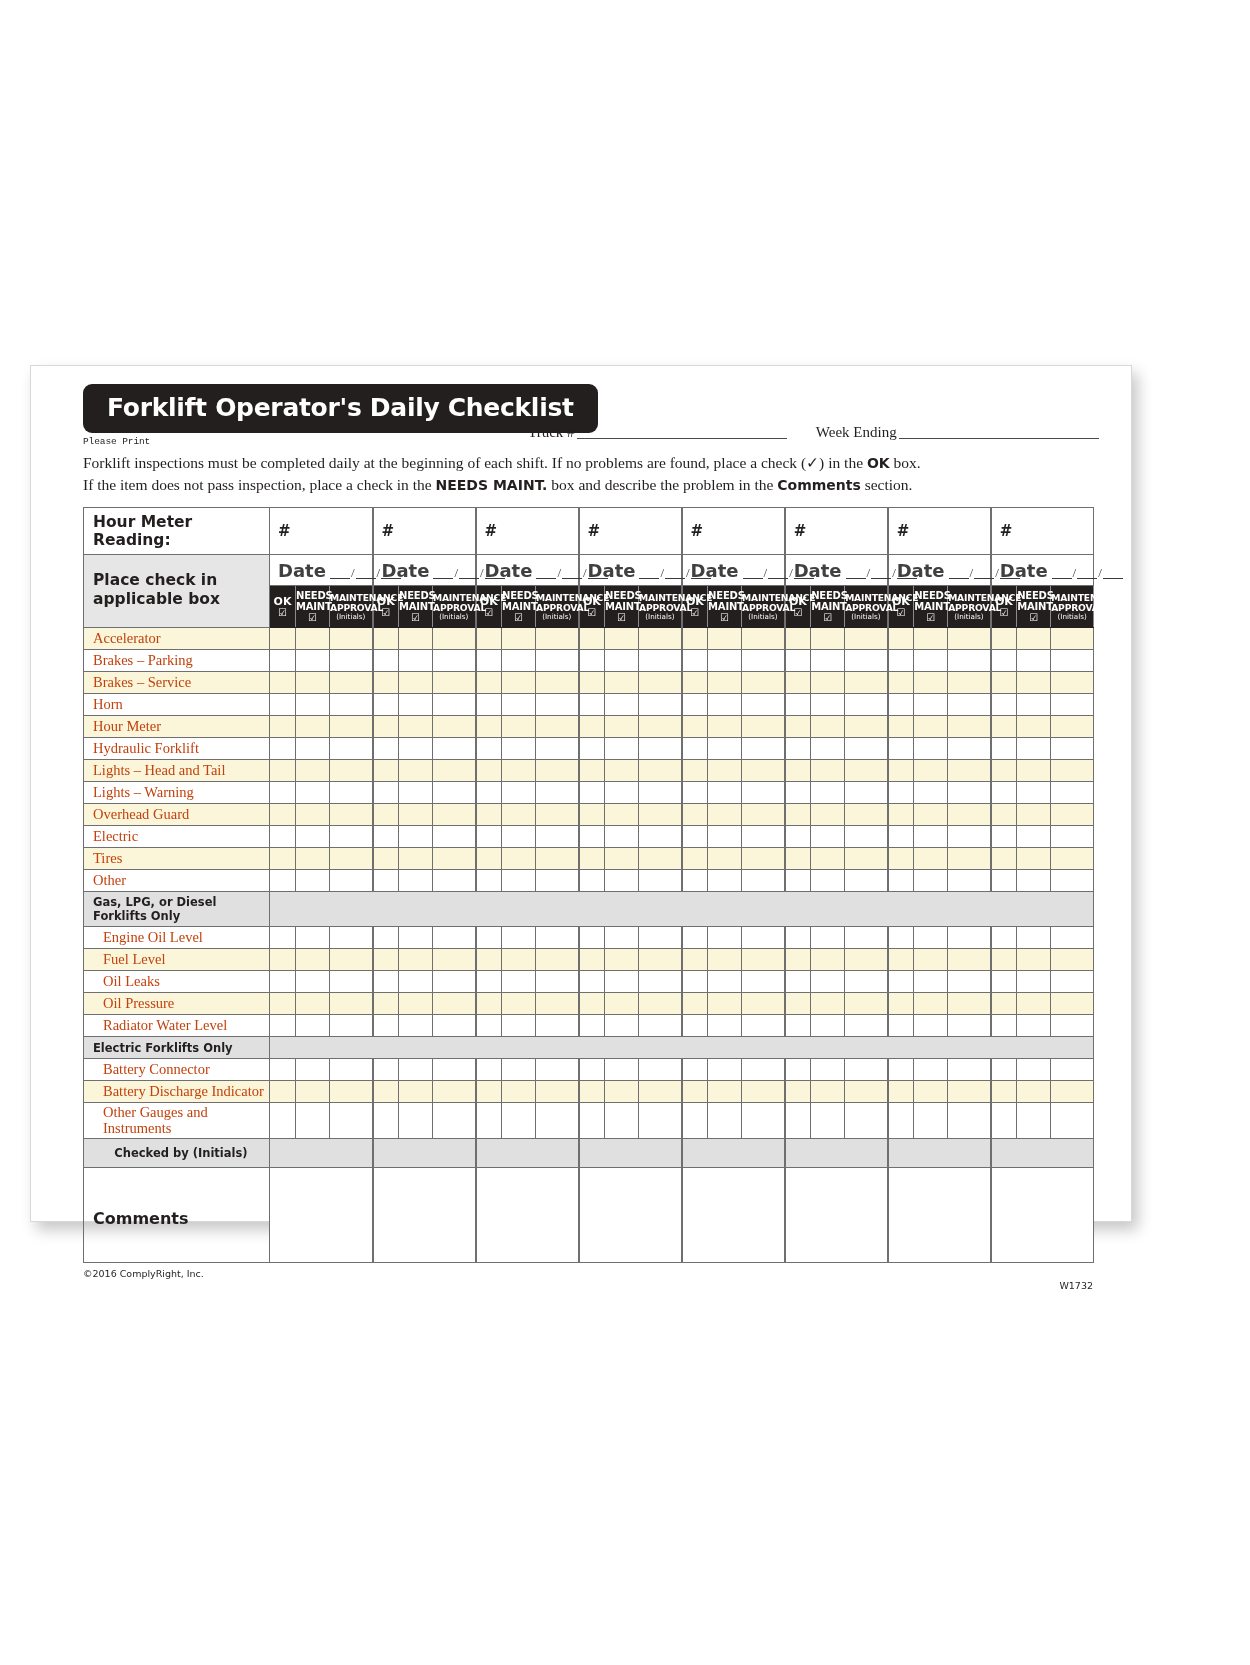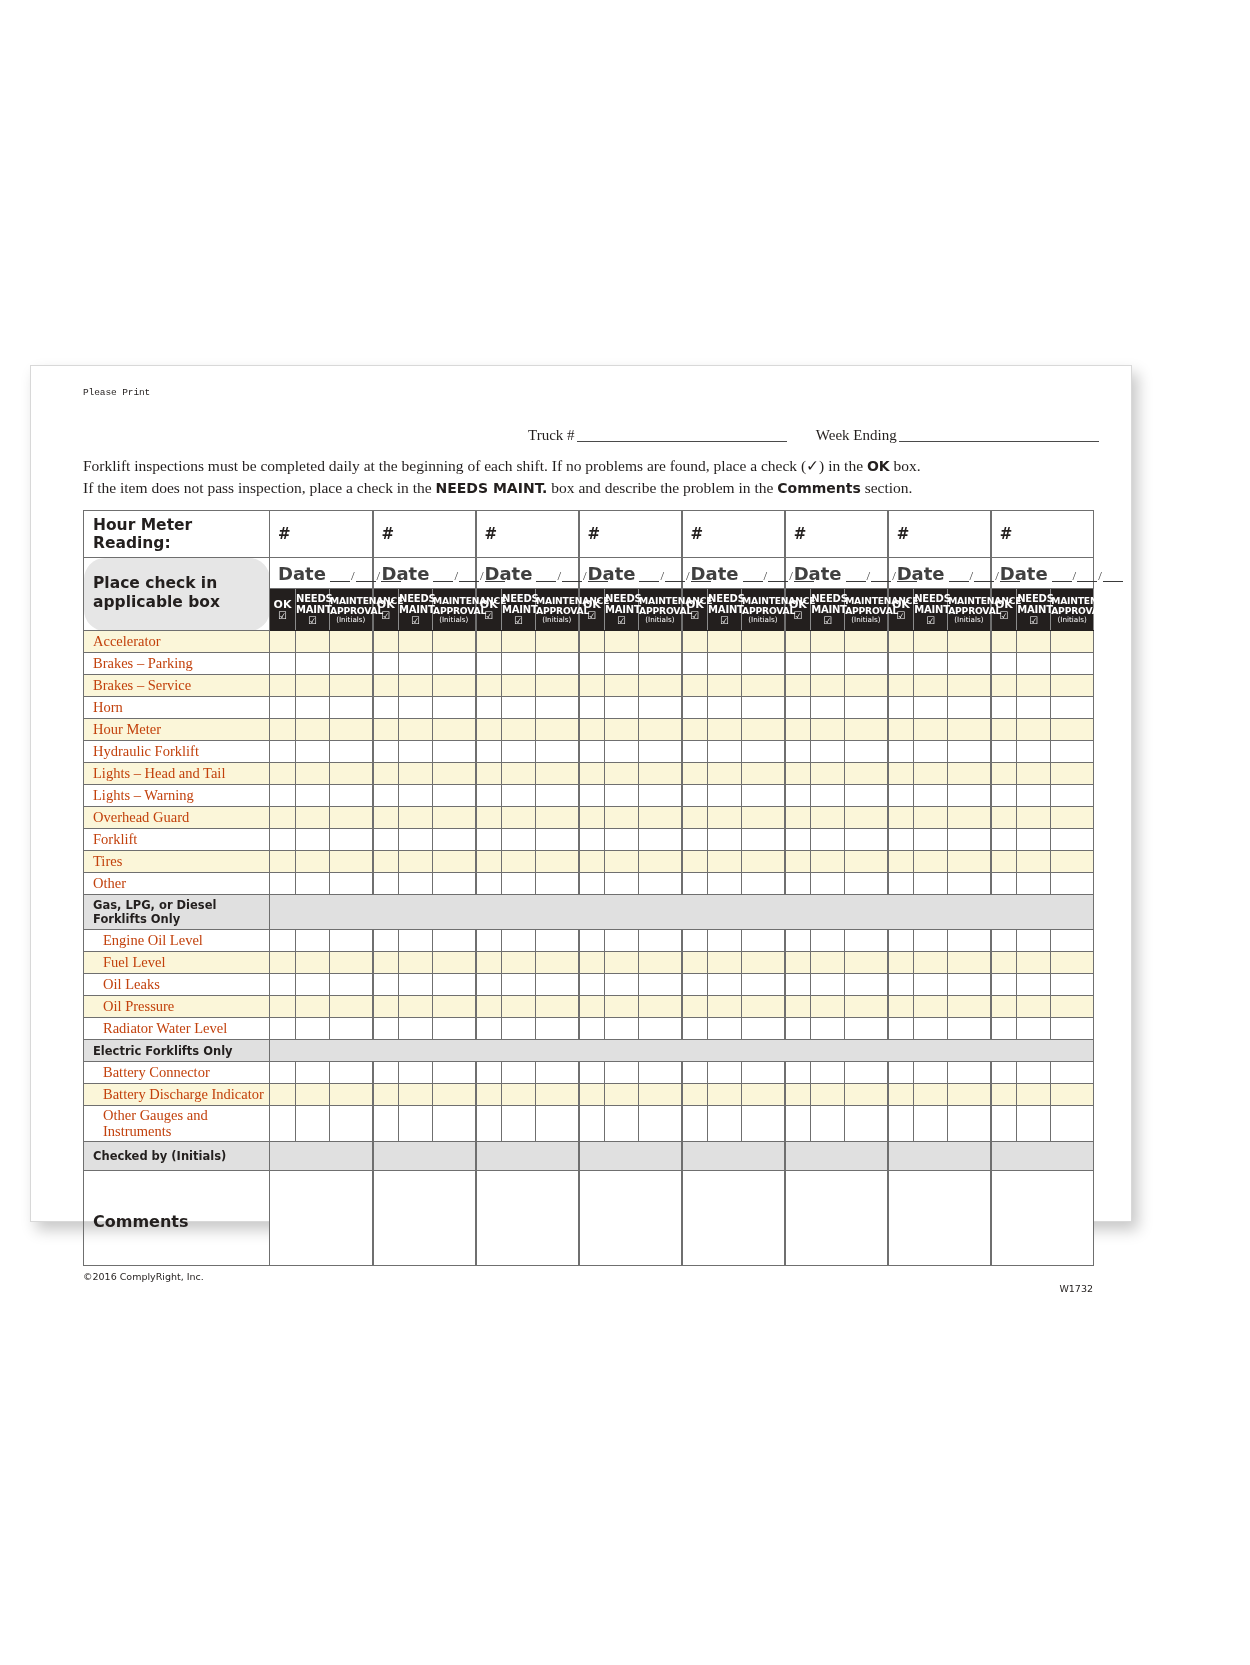--- a/index.html
+++ b/index.html
@@ -123,21 +123,20 @@
   
   .place-check{
     background:#e6e6e6;
     font-family:"DejaVu Sans",sans-serif;
     font-weight:bold;
     font-size:15.5px;
     line-height:1.22;
     color:#231f1e;
     padding:5px 0 7px 9px !important;
     vertical-align:bottom;
-    border-radius:21px;
   }
   
   .blk{
     background:#231f1e;
     color:#ffffff;
     text-align:center;
     font-family:"DejaVu Sans",sans-serif;
     font-weight:bold;
     vertical-align:middle;
     border-color:#231f1e !important;
@@ -174,20 +173,21 @@
     font-size:11.5px;
     color:#231f1e;
     padding:3px 0 3px 9px !important;
     height:15px;
   }
   .sect td.span{background:#e0e0e0 !important;}
   
   .checked td{
     background:#e0e0e0 !important;
     height:20px;
+    text-align:center;
   }
   .checked .lbl{
     font-family:"DejaVu Sans",sans-serif;
     font-weight:bold;
     font-size:11.5px;
     color:#231f1e;
     padding:4px 0 4px 9px !important;
   }
   
   .comments-lbl{
@@ -211,20 +211,21 @@
   }
   .footer .right{position:absolute;right:0;top:12px;text-align:right;}
 </style>
 </head>
 <body>
 
 <div class="page-shadow">
   <div class="sheet">
 
     <div class="title-row">
+      <div class="title-badge">Forklift Operator's Daily Checklist</div>
       <div class="please-print">Please Print</div>
       <div class="fields">
         <span class="fl-label">Truck #</span><span class="rule truck"></span>
         <span class="gap"></span>
         <span class="fl-label">Week Ending</span><span class="rule week"></span>
       </div>
     </div>
 
     <div class="instructions">
       <div><span>Forklift inspections must be completed daily at the beginning of each shift. If no problems are found, place a check (✓) in the </span><b>OK</b><span> box.</span></div>
@@ -633,21 +634,21 @@
             <td class="cellbox"></td>
             <td class="cellbox"></td>
             <td class="cellbox daygroup-left"></td>
             <td class="cellbox"></td>
             <td class="cellbox"></td>
             <td class="cellbox daygroup-left"></td>
             <td class="cellbox"></td>
             <td class="cellbox"></td>
           </tr>
           <tr class="plain">
-            <td class="item">Forklift</td>
+            <td class="item">Electric</td>
             <td class="cellbox"></td>
             <td class="cellbox"></td>
             <td class="cellbox"></td>
             <td class="cellbox daygroup-left"></td>
             <td class="cellbox"></td>
             <td class="cellbox"></td>
             <td class="cellbox daygroup-left"></td>
             <td class="cellbox"></td>
             <td class="cellbox"></td>
             <td class="cellbox daygroup-left"></td>

